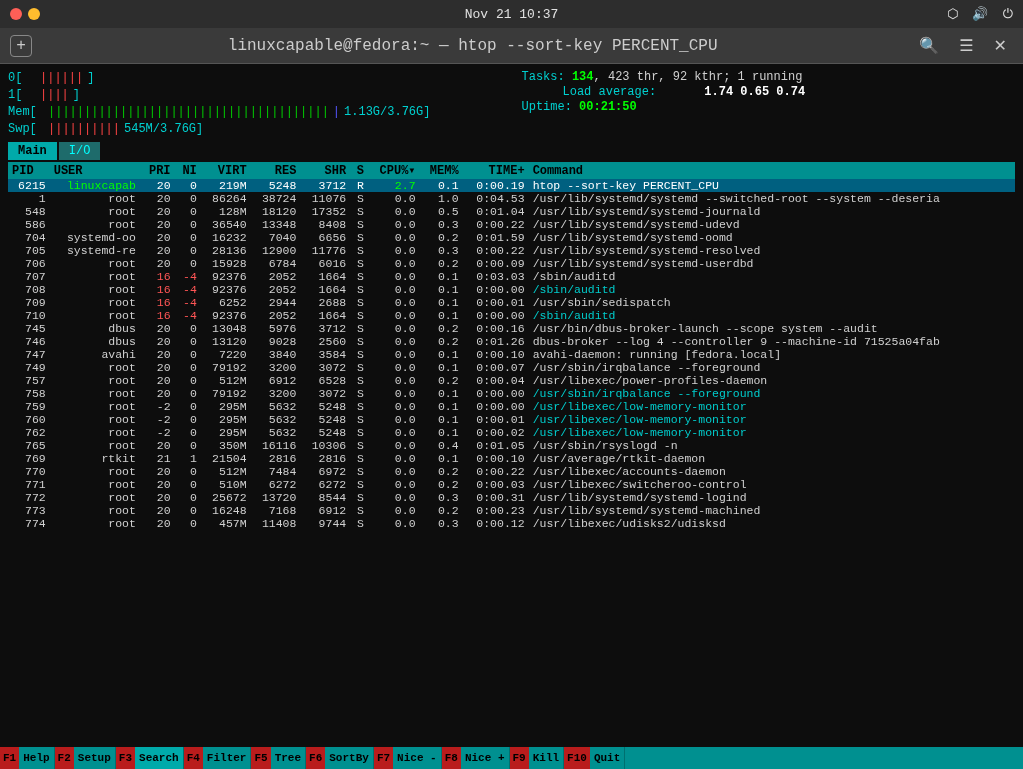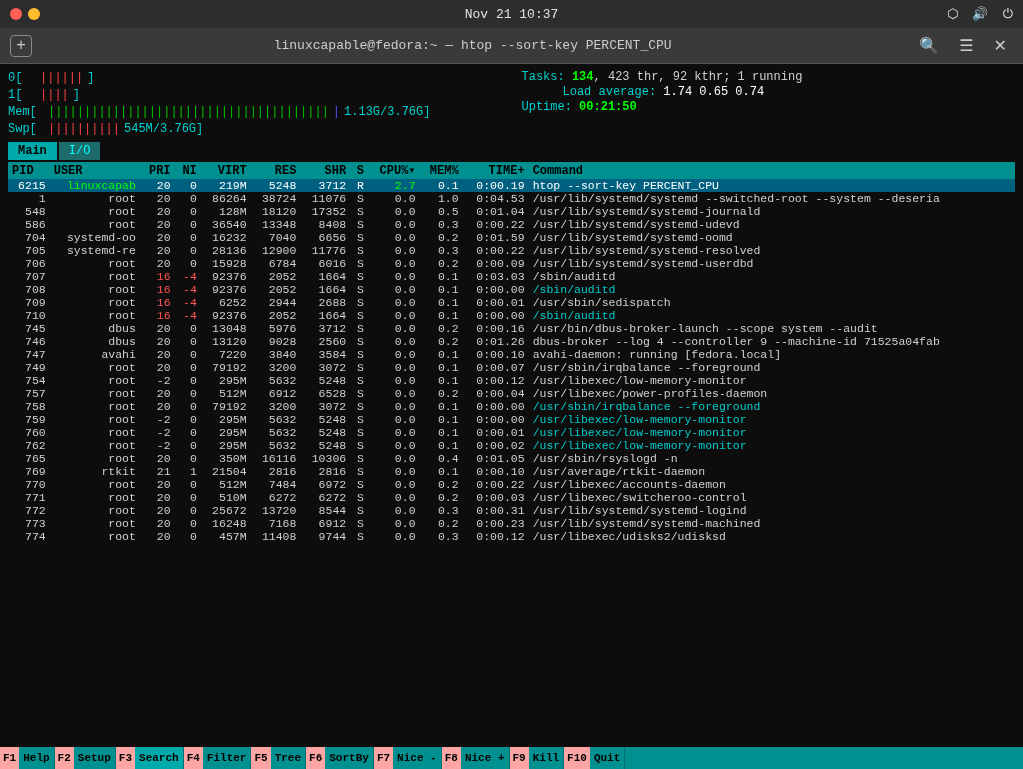--- a/index.html
+++ b/index.html
@@ -52,21 +52,21 @@
       align-items: center;
       justify-content: space-between;
       padding: 0 10px;
       border-bottom: 1px solid #555;
     }
     .titlebar-left { display: flex; align-items: center; gap: 8px; }
     .titlebar-center {
       flex: 1;
       text-align: center;
       color: #cccccc;
-      font-size: 13px;
+      font-size: 16px;
       font-family: 'Courier New', Courier, monospace;
     }
     .titlebar-right { display: flex; gap: 8px; align-items: center; }
     .titlebar-btn {
       background: none;
       border: none;
       color: #cccccc;
       font-size: 16px;
       cursor: pointer;
       padding: 2px 6px;
@@ -184,21 +184,21 @@
       height: 22px;
       display: flex;
       align-items: center;
     }
     .fkey {
       display: flex;
       align-items: center;
       height: 100%;
     }
     .fkey-num {
-      background: #fca5a5;
+      background: #b91c1c;
       color: #000000;
       padding: 0 3px;
       font-size: 11px;
       font-weight: bold;
       height: 100%;
       display: flex;
       align-items: center;
     }
     .fkey-label {
       background: #009090;
@@ -274,21 +274,21 @@
         <span style="color:#00d0d0;">545M/3.76G]</span>
       </div>
     </div>
     <div class="htop-right">
 
       <div class="info-line">
         <span style="color:#00d0d0;">Tasks: </span><span style="color:#00ff00; font-weight:bold;">134</span><span style="color:#d0d0d0;">, 423 thr, 92 kthr; 1 running</span>
       </div>
 
       <div class="info-line">
-        <span style="color:#00d0d0;margin-left:41px;">Load average: </span><span style="color:#ffffff; font-weight:normal;">1.74 0.65 0.74</span>
+        <span style="color:#00d0d0;margin-left:41px;">Load average: </span><span style="color:#ffffff; font-weight:bold;margin-left:41px;">1.74 0.65 0.74</span>
       </div>
 
       <div class="info-line">
         <span style="color:#00d0d0;">Uptime: </span><span style="color:#00ff00; font-weight:bold;">00:21:50</span>
       </div>
     </div>
   </div>
 
   <div class="htop-tabs">
     <button class="tab tab-active">Main</button>
@@ -517,34 +517,20 @@
     <td style="color:#d0d0d0">79192</td>
     <td style="color:#d0d0d0">3200</td>
     <td style="color:#d0d0d0">3072</td>
     <td style="color:#d0d0d0">S</td>
     <td style="color:#d0d0d0">0.0</td>
     <td style="color:#d0d0d0">0.1</td>
     <td style="color:#d0d0d0">0:00.07</td>
     <td class="cmd" style="color:#d0d0d0">/usr/sbin/irqbalance --foreground</td>
   </tr>
         <tr class="process-row">
-    <td class="left" style="color:#d0d0d0">754</td>
-    <td class="left" style="color:#d0d0d0">root</td>
-    <td style="color:#d0d0d0">-2</td>
-    <td style="color:#d0d0d0">0</td>
-    <td style="color:#d0d0d0">295M</td>
-    <td style="color:#d0d0d0">5632</td>
-    <td style="color:#d0d0d0">5248</td>
-    <td style="color:#d0d0d0">S</td>
-    <td style="color:#d0d0d0">0.0</td>
-    <td style="color:#d0d0d0">0.1</td>
-    <td style="color:#d0d0d0">0:00.12</td>
-    <td class="cmd" style="color:#d0d0d0">/usr/libexec/low-memory-monitor</td>
-  </tr>
-        <tr class="process-row">
     <td class="left" style="color:#d0d0d0">757</td>
     <td class="left" style="color:#d0d0d0">root</td>
     <td style="color:#d0d0d0">20</td>
     <td style="color:#d0d0d0">0</td>
     <td style="color:#d0d0d0">512M</td>
     <td style="color:#d0d0d0">6912</td>
     <td style="color:#d0d0d0">6528</td>
     <td style="color:#d0d0d0">S</td>
     <td style="color:#d0d0d0">0.0</td>
     <td style="color:#d0d0d0">0.2</td>

